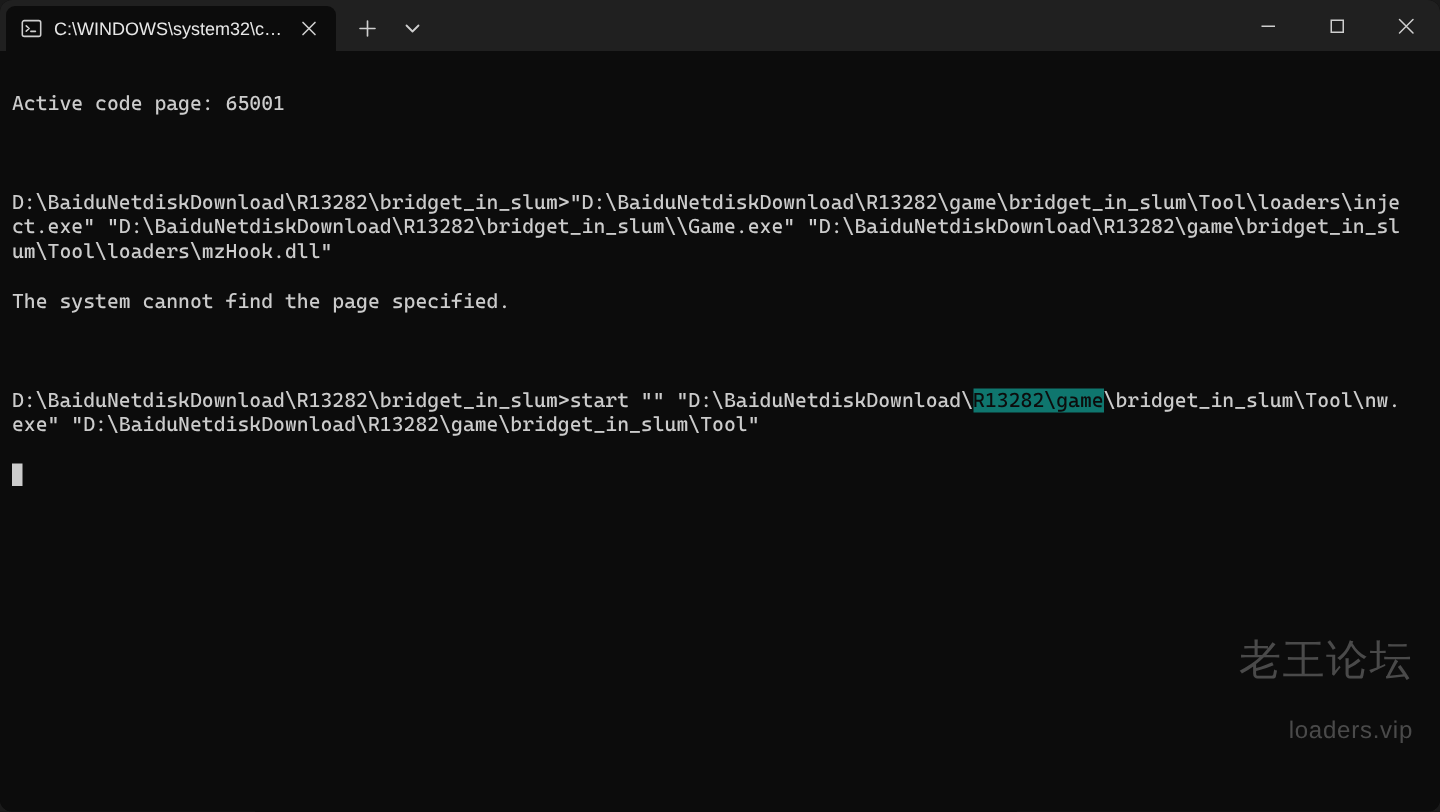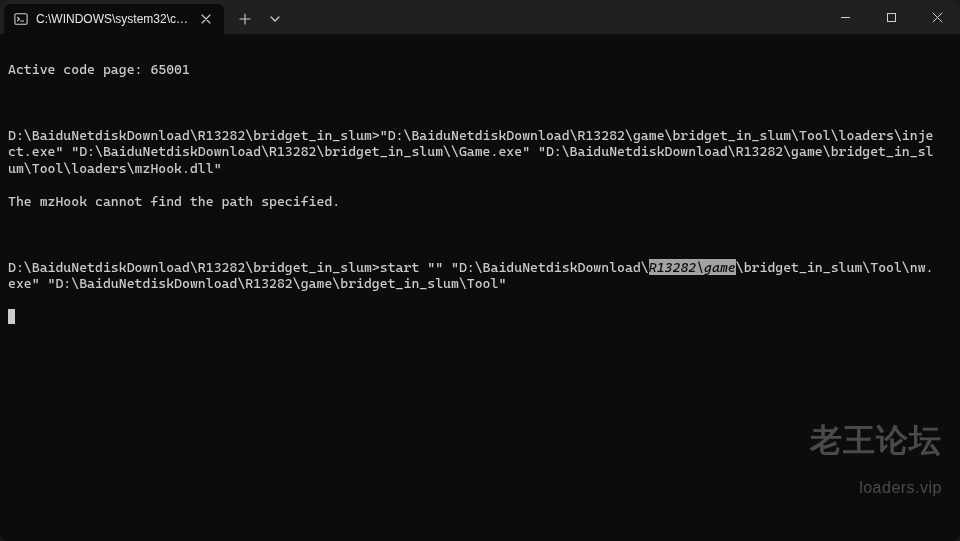--- a/index.html
+++ b/index.html
@@ -33,32 +33,32 @@
     width: 46px; height: 34px; display: inline-flex; align-items: center; justify-content: center;
     color: #cfcfcf; cursor: pointer;
   }
   .terminal {
     flex: 1; background: #0c0c0c; color: #cccccc;
     font-family: Consolas, "Cascadia Mono", monospace; font-size: 13.5px;
     line-height: 16.5px; padding: 10px 22px 8px 8px; white-space: pre-wrap;
     word-break: break-all; position: relative;
   }
   .line { display: block; }
-  .hl { background: #a3a3a3; color: #0c0c0c; font-style: italic; }
+  .hl { background: #0f766e; color: #0c0c0c; }
   .cursor {
     display: inline-block; width: 7px; height: 15px; background: #cccccc;
     vertical-align: text-bottom; margin-left: 0px; animation: blink 1s step-end infinite;
   }
   @keyframes blink { 50% { opacity: 0; } }
   .watermark {
     position: absolute; right: 18px; bottom: 12px; text-align: right;
     pointer-events: none; opacity: 0.35; color: #bdbdbd;
     font-family: "Microsoft YaHei", "PingFang SC", sans-serif;
   }
-  .watermark .big { font-size: 32px; font-weight: 700; letter-spacing: 1px; }
+  .watermark .big { font-size: 28px; font-weight: 400; letter-spacing: 1px; }
   .watermark .small { font-size: 16px; letter-spacing: 0.5px; margin-top: -2px; }
   svg { display: block; }
 </style>
 </head>
 <body>
 
 <div class="window">
 
   <div class="titlebar">
     <div class="tab">
@@ -108,21 +108,21 @@
           <path d="M1 1 L10 10 M10 1 L1 10" stroke="#cfcfcf" stroke-width="1" stroke-linecap="round"></path>
         </svg>
       </div>
     </div>
   </div>
 
   <div class="terminal">
 <span class="line">Active code page: 65001</span>
 <span class="line"> </span>
 <span class="line"><span>D:\BaiduNetdiskDownload\R13282\bridget_in_slum&gt;</span><span>"D:\BaiduNetdiskDownload\R13282\game\bridget_in_slum\Tool\loaders\inject.exe" "D:\BaiduNetdiskDownload\R13282\bridget_in_slum\\Game.exe" "D:\BaiduNetdiskDownload\R13282\game\bridget_in_slum\Tool\loaders\mzHook.dll"</span></span>
-<span class="line">The mzHook cannot find the path specified.</span>
+<span class="line">The system cannot find the page specified.</span>
 <span class="line"> </span>
 <span class="line"><span>D:\BaiduNetdiskDownload\R13282\bridget_in_slum&gt;</span><span>start "" "D:\BaiduNetdiskDownload\</span><span class="hl">R13282\game</span><span>\bridget_in_slum\Tool\nw.exe" "D:\BaiduNetdiskDownload\R13282\game\bridget_in_slum\Tool"</span></span>
 <span class="cursor"></span>
 
     <div class="watermark">
       <div class="big">老王论坛</div>
       <div class="small">loaders.vip</div>
     </div>
   </div>
 

